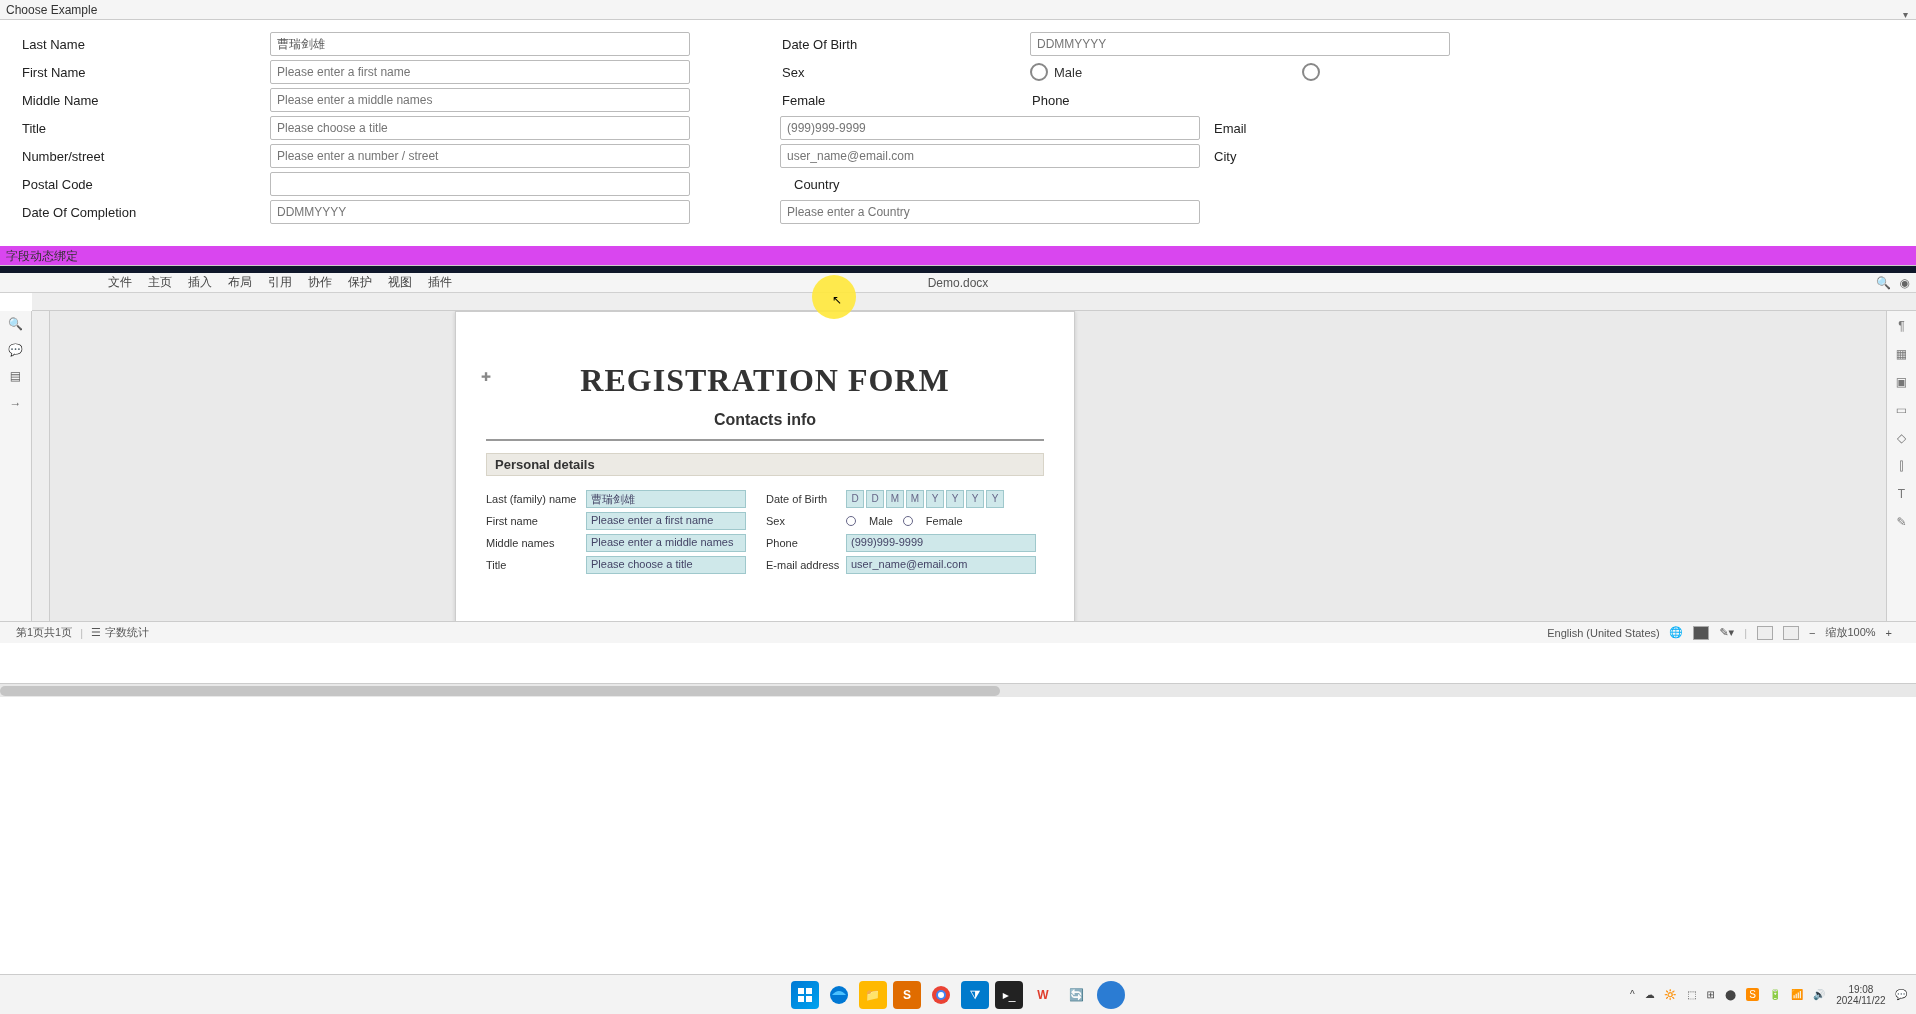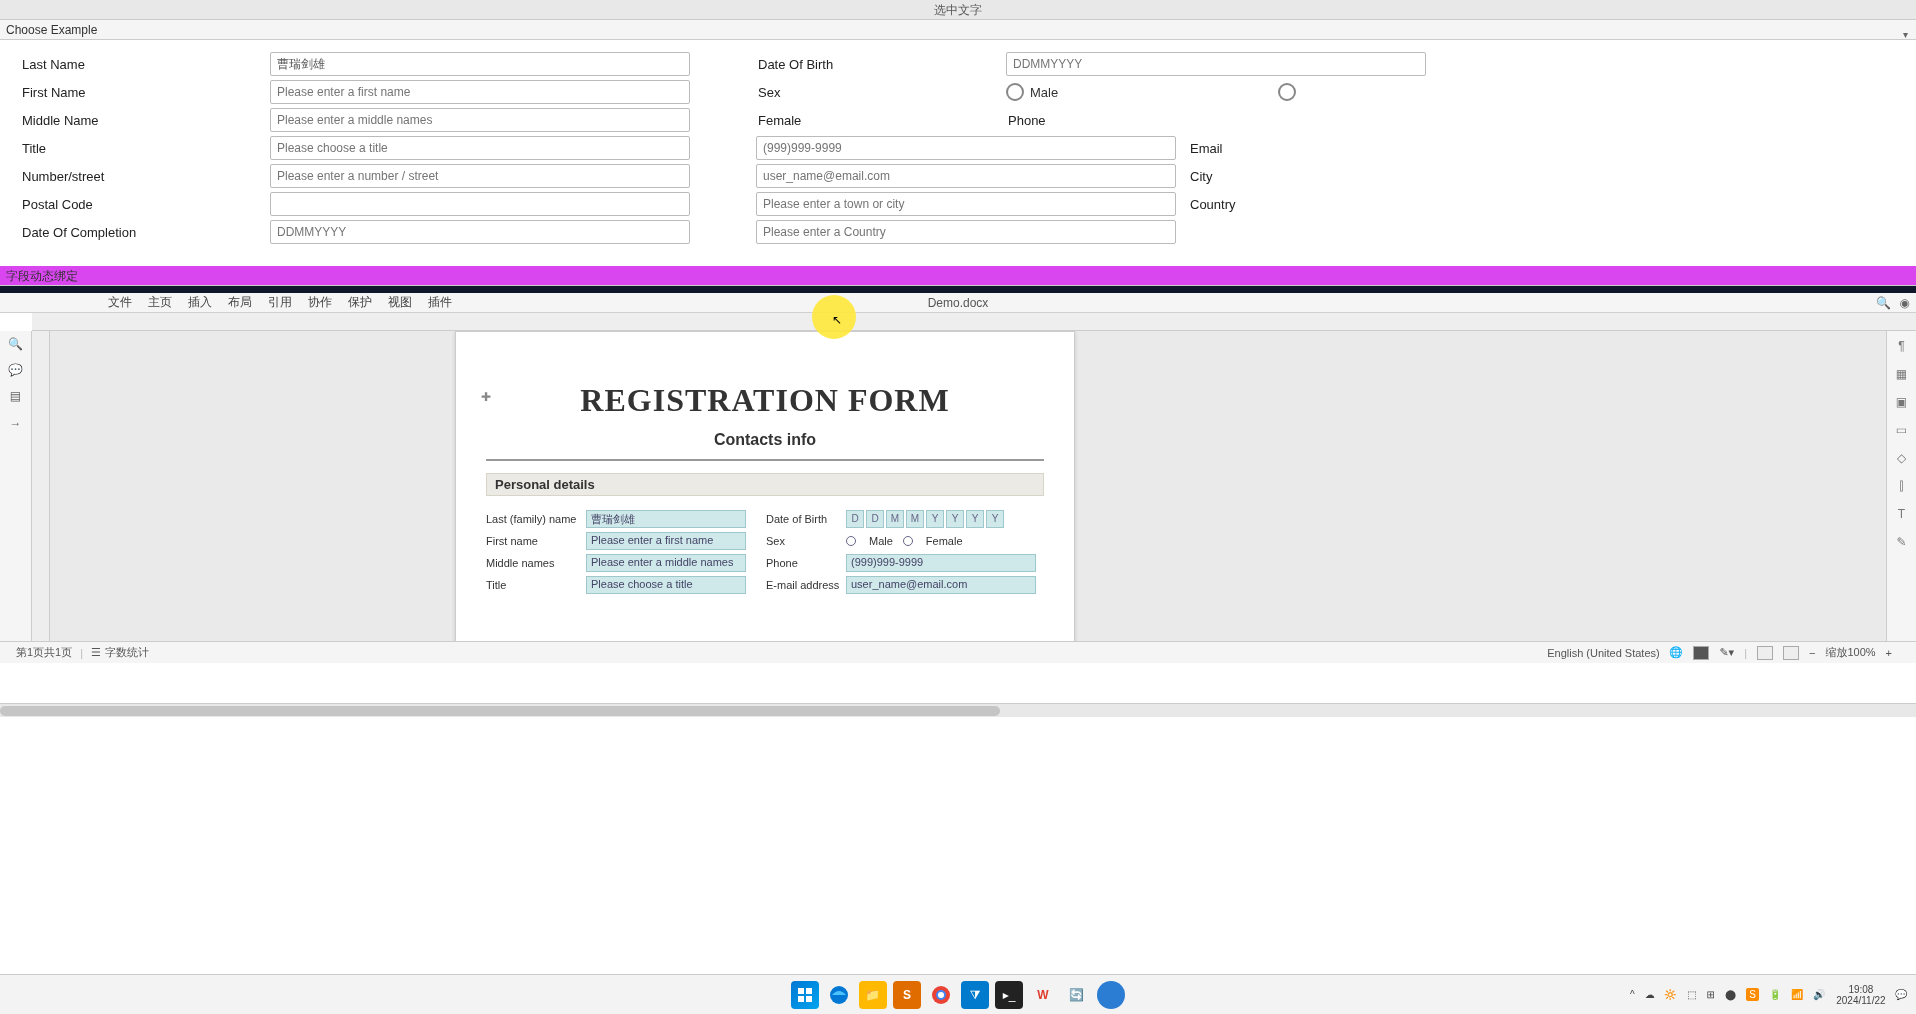--- a/index.html
+++ b/index.html
@@ -12,21 +12,21 @@
 
 .choose-row{height:20px;background:#f5f5f5;border-bottom:1px solid #ccc;position:relative;padding-left:6px;line-height:20px}
 .choose-row .caret{position:absolute;right:8px;top:5px;font-size:10px;color:#666}
 .fl{font-size:13px;color:#222;padding-left:2px}
 .finput{width:420px;height:24px;border:1px solid #bbb;border-radius:2px;padding:0 6px;font-size:12px;color:#555;background:#fff}
 .finput.empty{color:#ec4899}
 .radio{display:inline-block;width:18px;height:18px;border:2px solid #888;border-radius:50%;vertical-align:middle;margin-right:6px}
 .row{display:flex;align-items:center;height:28px}
 .row .fl{width:250px}
 
-.upper{display:flex;gap:46px;padding:10px 28px 20px 20px}
+.upper{display:flex;gap:70px;padding:10px 28px 20px 20px}
 .colL{flex:0 0 690px}
 .colR{flex:1;position:relative}
 .rad-lab{font-size:13px}
 
 
 .sect-label{padding:0 6px;height:20px;line-height:20px;border-bottom:1px solid #ccc;background:#d946ef;font-size:12px}
 
 
 .editor{position:relative;height:365px;border-top:7px solid #0f172a}
 .menubar{height:20px;background:#f5f5f5;border-bottom:1px solid #d0d0d0;display:flex;align-items:center;position:relative}
@@ -82,23 +82,20 @@
 .tb-ico{width:28px;height:28px;border-radius:4px;display:flex;align-items:center;justify-content:center}
 .tb-right{position:absolute;right:8px;display:flex;align-items:center;gap:10px;font-size:10px;color:#444}
 
 input{outline:none}
 </style>
 </head>
 <body>
 
 <div class="root">
 
-  <div class="topbar">
-    <span>选中文字</span>
-  </div>
 
   <div class="choose-row">
     <span>Choose Example</span>
     <span class="caret">▾</span>
   </div>
 
   <div class="upper">
     <div class="colL">
       <div class="row">
           <span class="fl">Last Name</span>
@@ -148,21 +145,20 @@
       </div>
       <div class="row">
           <input class="finput empty" style="width: 420px;" placeholder="(999)999-9999">
           <span class="fl" style="padding-left:14px">Email</span>
         </div>
       <div class="row">
           <input class="finput empty" style="width: 420px;" placeholder="user_name@email.com">
           <span class="fl" style="padding-left:14px">City</span>
         </div>
       <div class="row">
-          <input class="finput empty" style="width: 420px;" placeholder="Please enter a town or city">
           <span class="fl" style="padding-left:14px">Country</span>
         </div>
       <div class="row">
           <input class="finput empty" style="width: 420px;" placeholder="Please enter a Country">
         </div>
     </div>
   </div>
 
   <div class="sect-label">
     <span>字段动态绑定</span>

